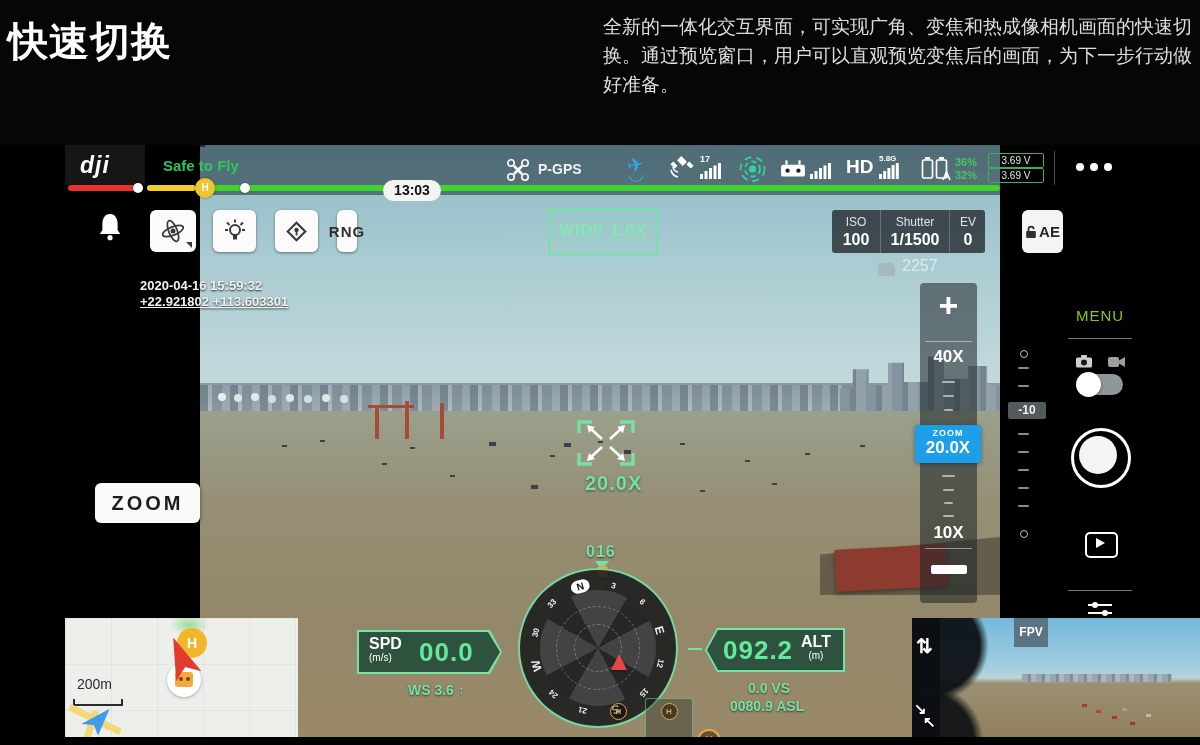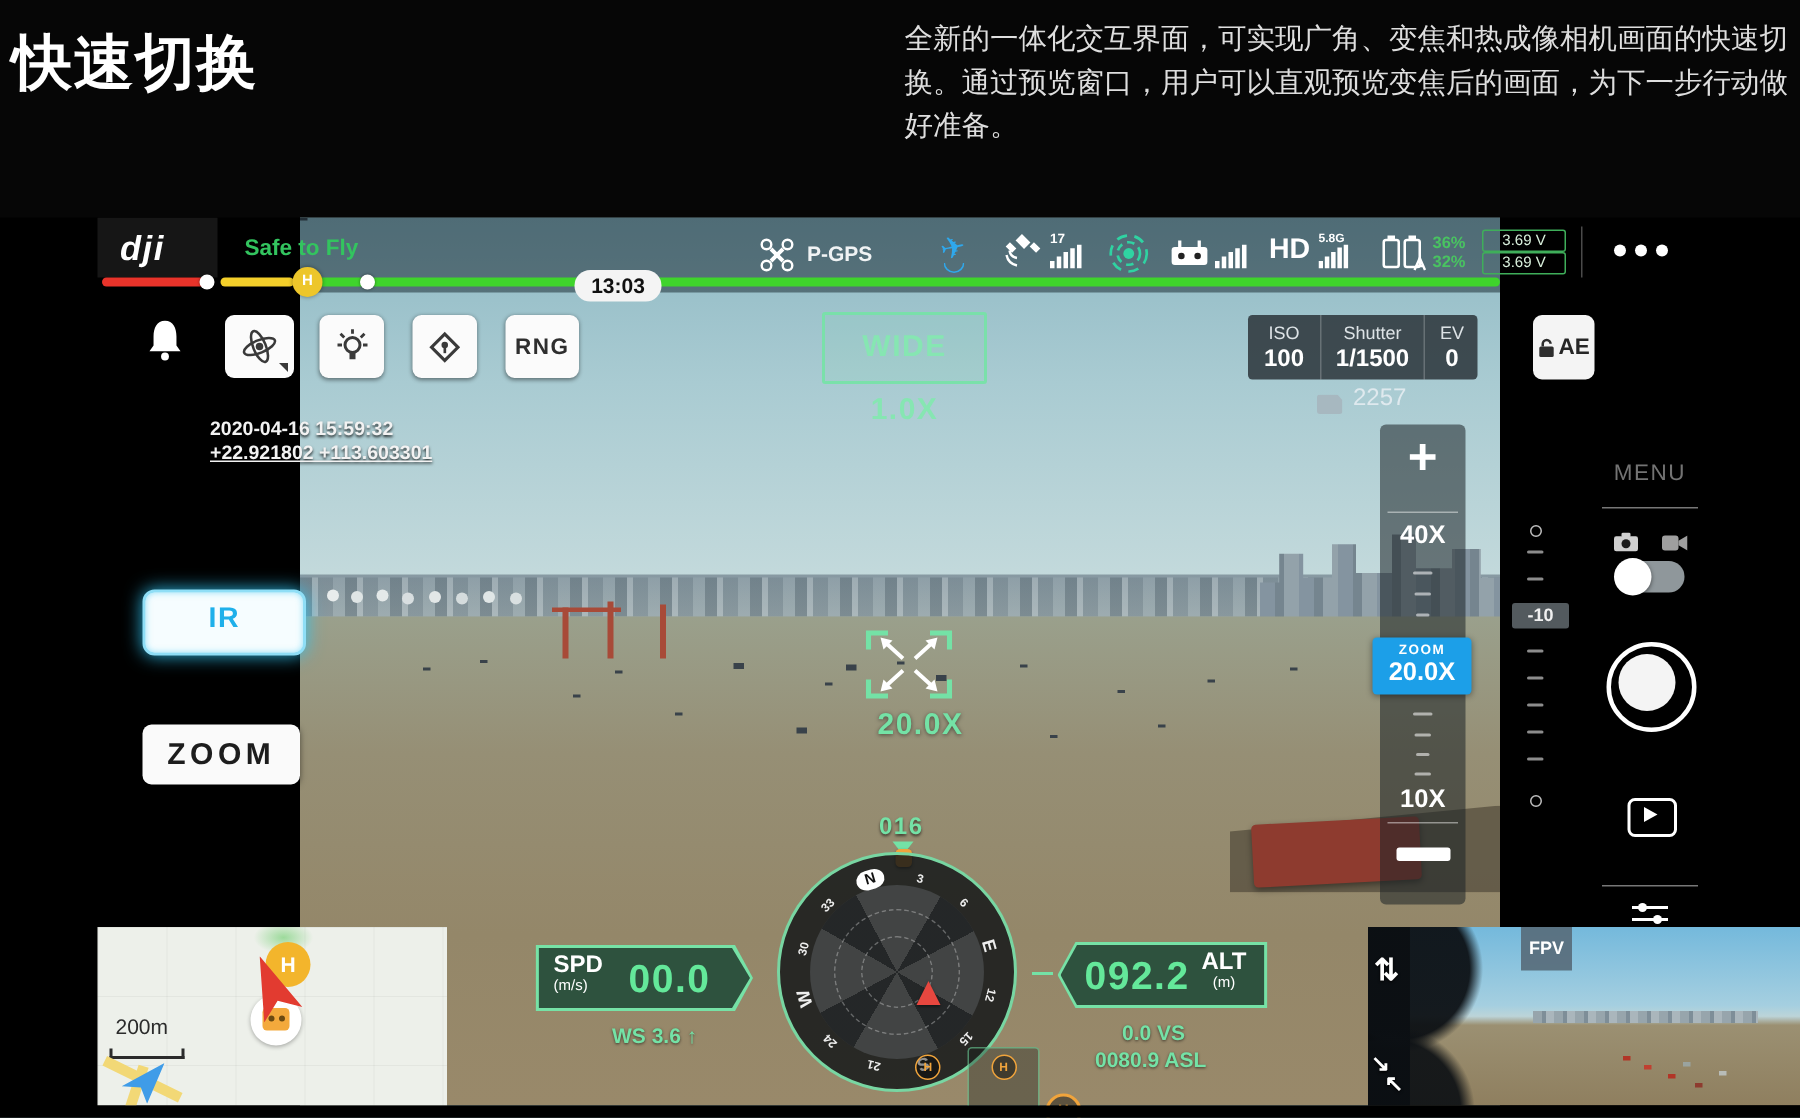--- a/index.html
+++ b/index.html
@@ -39,21 +39,21 @@
   .vdiv{left:1054px;top:6px;width:1px;height:34px;background:#4a4a4a;}
   .dots{left:1076px;top:18px;display:flex;gap:6px;}
   .dots i{width:8px;height:8px;border-radius:50%;background:#fff;}
   
   .wbtn{background:#fbfbfb;border-radius:6px;box-shadow:0 1px 3px rgba(0,0,0,.45);display:flex;align-items:center;justify-content:center;}
   .rng{color:#2e2e2e;font-size:15px;font-weight:bold;letter-spacing:1px;}
   .meta{color:#f2f2f2;font-size:13px;font-weight:bold;text-shadow:0 1px 2px rgba(0,0,0,.8);}
   .irbtn{left:95px;top:248px;width:105px;height:40px;background:#f6fdff;border:2px solid #8fdef6;border-radius:8px;box-shadow:0 0 12px rgba(47,195,240,.95),inset 0 0 4px rgba(47,195,240,.5);color:#1fb0ea;font-size:19px;font-weight:bold;text-align:center;line-height:36px;letter-spacing:1px;}
   .zoombtn{left:95px;top:338px;width:105px;height:40px;background:#fafafa;border-radius:6px;color:#1d1d1d;font-size:20px;font-weight:bold;text-align:center;line-height:40px;letter-spacing:3px;box-shadow:0 1px 4px rgba(0,0,0,.5);}
   
-  .wide{left:548px;top:63px;width:106px;height:44px;border:2px solid rgba(118,226,166,.9);background:rgba(118,226,166,.10);border-radius:2px;color:#86e6b2;font-size:20px;font-weight:bold;text-align:center;line-height:42px;letter-spacing:1px;}
+  .wide{left:548px;top:63px;width:106px;height:44px;border:2px solid rgba(118,226,166,.9);background:rgba(118,226,166,.10);border-radius:2px;color:#86e6b2;font-size:16px;font-weight:bold;text-align:center;line-height:42px;letter-spacing:1px;}
   .expo{left:832px;top:65px;width:153px;height:43px;background:rgba(47,56,61,.88);border-radius:3px;display:flex;}
   .expo .col{flex:0 0 auto;display:flex;flex-direction:column;align-items:center;justify-content:center;gap:2px;}
   .expo .col+.col{border-left:1px solid rgba(255,255,255,.22);}
   .expo .lab{color:#dde3e6;font-size:12px;}
   .expo .val{color:#fff;font-size:16px;font-weight:bold;}
   .sdicon{left:878px;top:118px;width:17px;height:13px;background:#a7b8c0;border-radius:2px;clip-path:polygon(0 0,80% 0,100% 30%,100% 100%,0 100%);}
   .sdcnt{left:902px;top:112px;color:#dfe9ee;font-size:16px;}
   .aebtn{left:1022px;top:65px;width:41px;height:43px;background:#f4f4f4;border-radius:6px;display:flex;align-items:center;justify-content:center;gap:2px;color:#262626;font-size:15px;font-weight:bold;box-shadow:0 1px 3px rgba(0,0,0,.5);}
   .czoom{left:585px;top:327px;color:#74e2a6;font-size:20px;font-weight:bold;letter-spacing:1px;text-shadow:0 1px 3px rgba(0,0,0,.5);}
   
@@ -63,21 +63,21 @@
   .zlab{left:0;width:57px;text-align:center;color:#fff;font-size:17px;font-weight:bold;}
   .tick{background:rgba(255,255,255,.55);height:2px;border-radius:1px;}
   .zbadge{left:-5px;top:142px;width:66px;height:38px;background:#1c9fe8;border-radius:3px;text-align:center;color:#fff;box-shadow:0 1px 4px rgba(0,0,0,.4);}
   .zbadge .s{display:block;font-size:9px;font-weight:bold;letter-spacing:1px;margin-top:3px;}
   .zbadge .b{display:block;font-size:17px;font-weight:bold;}
   .zminus{left:11px;top:282px;width:36px;height:9px;background:#fff;border-radius:2px;}
   
   .pcirc{width:6px;height:6px;border:1.5px solid rgba(255,255,255,.75);border-radius:50%;}
   .pitchb{left:1008px;top:257px;width:38px;height:17px;background:rgba(90,98,102,.92);border-radius:2px;color:#f0f0f0;font-size:12px;font-weight:bold;text-align:center;line-height:17px;}
   
-  .menu{left:1068px;top:162px;width:64px;color:#737373;font-size:15px;letter-spacing:1px;text-align:center;}
+  .menu{left:1068px;top:162px;width:64px;color:#84cc16;font-size:15px;letter-spacing:1px;text-align:center;}
   .phr{left:1068px;width:64px;height:1px;background:#777;}
   .toggle{left:1079px;top:229px;width:44px;height:21px;background:#8f979b;border-radius:11px;}
   .knob{left:-3px;top:-2px;width:25px;height:25px;background:#fff;border-radius:50%;box-shadow:0 1px 3px rgba(0,0,0,.5);}
   .shutter{left:1071px;top:283px;width:54px;height:54px;border:3px solid #fff;border-radius:50%;}
   .shutter i{position:absolute;left:5px;top:5px;width:38px;height:38px;background:#f4f4f4;border-radius:50%;}
   .playb{left:1085px;top:387px;width:29px;height:22px;border:2px solid #fff;border-radius:5px;}
   .playb i{position:absolute;left:9px;top:4px;width:0;height:0;border-left:9px solid #fff;border-top:5px solid transparent;border-bottom:5px solid transparent;}
   
   .compass{left:518px;top:423px;width:160px;height:160px;border:2px solid rgba(125,224,170,.95);border-radius:50%;background:rgba(16,20,22,.82);box-sizing:border-box;}
   .cdisc{left:20px;top:20px;width:116px;height:116px;border-radius:50%;background:rgba(98,103,106,.45);overflow:hidden;}
@@ -258,28 +258,27 @@
         <path d="M3,12 L6,12 M20,12 L23,12 M5,4.5 L7.5,7 M21,4.5 L18.5,7 M13,1.5 L13,4.5" stroke="#3a3a3a" stroke-width="1.9"></path>
       </svg>
     </div>
     <div class="a wbtn" style="left:275px;top:65px;width:43px;height:42px;">
       <svg width="27" height="27" viewBox="0 0 26 26">
         <rect x="7" y="7" width="12" height="12" fill="none" stroke="#3a3a3a" stroke-width="2" transform="rotate(45 13 13)"></rect>
         <circle cx="13" cy="11.5" r="2.1" fill="#3a3a3a"></circle>
           <rect x="12.2" y="12.6" width="1.7" height="4.2" fill="#3a3a3a"></rect>
       </svg>
     </div>
-    <div class="a wbtn rng" style="left:337px;top:65px;width:49px;height:42px;">
+    <div class="a wbtn rng" style="left:337px;top:65px;width:20px;height:42px;">
         <span>RNG</span>
       </div>
 
     <div class="a meta" style="left:140px;top:133px;">2020-04-16 15:59:32</div>
     <div class="a meta" style="left:140px;top:149px;text-decoration:underline;">+22.921802 +113.603301</div>
 
-    <div class="a irbtn">IR</div>
     <div class="a zoombtn">ZOOM</div>
 
     <div class="a wide">WIDE 1.0X</div>
     <div class="a expo">
       <div class="col" style="width:48px;">
         <span class="lab">ISO</span>
         <span class="val">100</span>
       </div>
       <div class="col" style="width:68px;">
         <span class="lab">Shutter</span>

